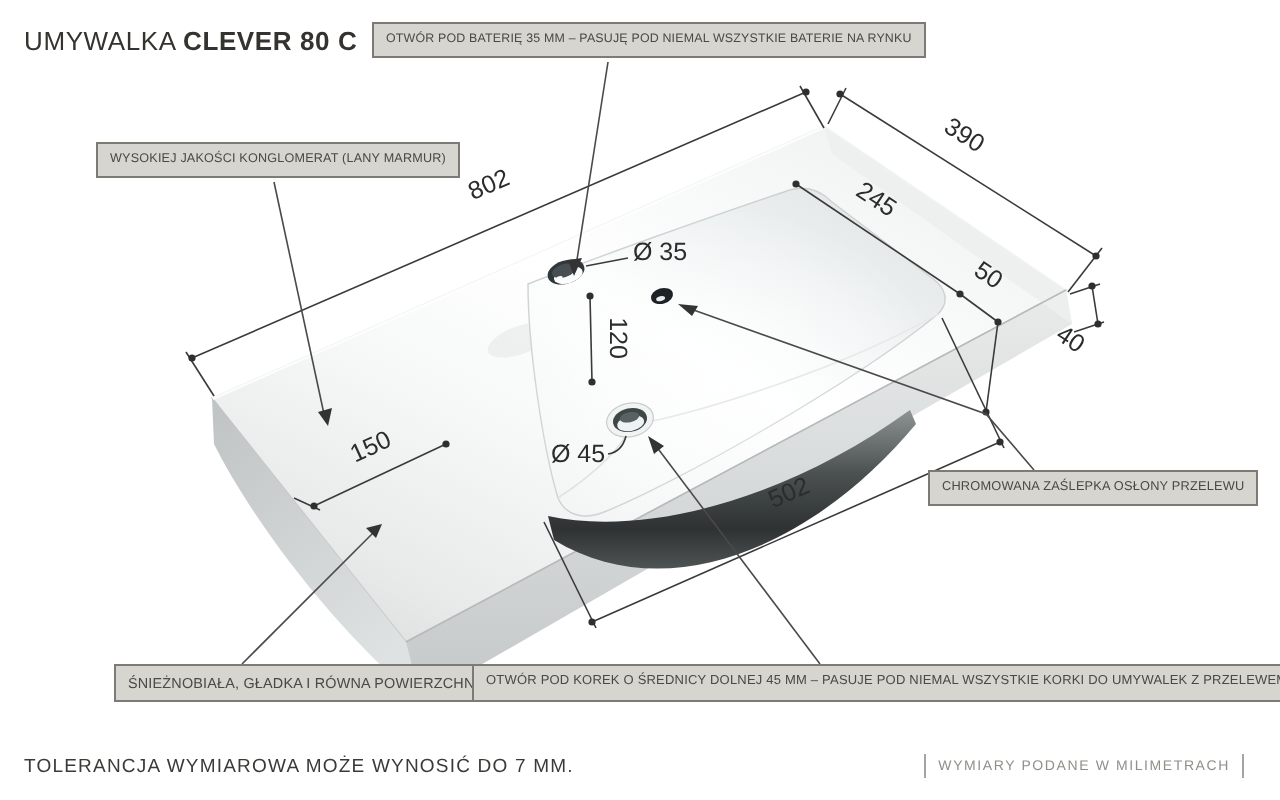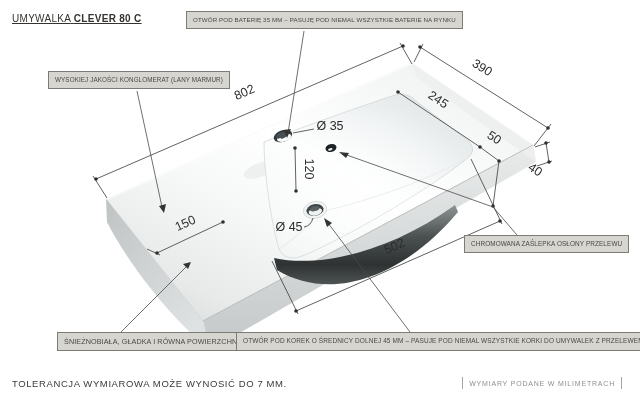--- a/index.html
+++ b/index.html
@@ -4,21 +4,21 @@
 <style>
   html,body{margin:0;padding:0;}
   body{
     width:640px;height:400px;position:relative;overflow:hidden;
     background:#ffffff;
     font-family:"Liberation Sans","DejaVu Sans",sans-serif;
     -webkit-font-smoothing:antialiased;
   }
   .title{
     position:absolute;left:12px;top:13px;
-    font-size:10px;color:#35332f;letter-spacing:.3px;white-space:nowrap;text-decoration:underline;
+    font-size:13px;color:#35332f;letter-spacing:.3px;white-space:nowrap;
   }
   .title b{font-weight:800;}
   .callout{
     position:absolute;
     background:#d6d5d0;border:1px solid #7c7b75;color:#4a4942;
     padding:5px 6px;line-height:1;white-space:nowrap;letter-spacing:.1px;
     box-sizing:border-box;
   }
   #co-faucet {left:186px;top:11px;font-size:6.2px;}
   #co-material{left:48px;top:71px;font-size:6.3px;}

